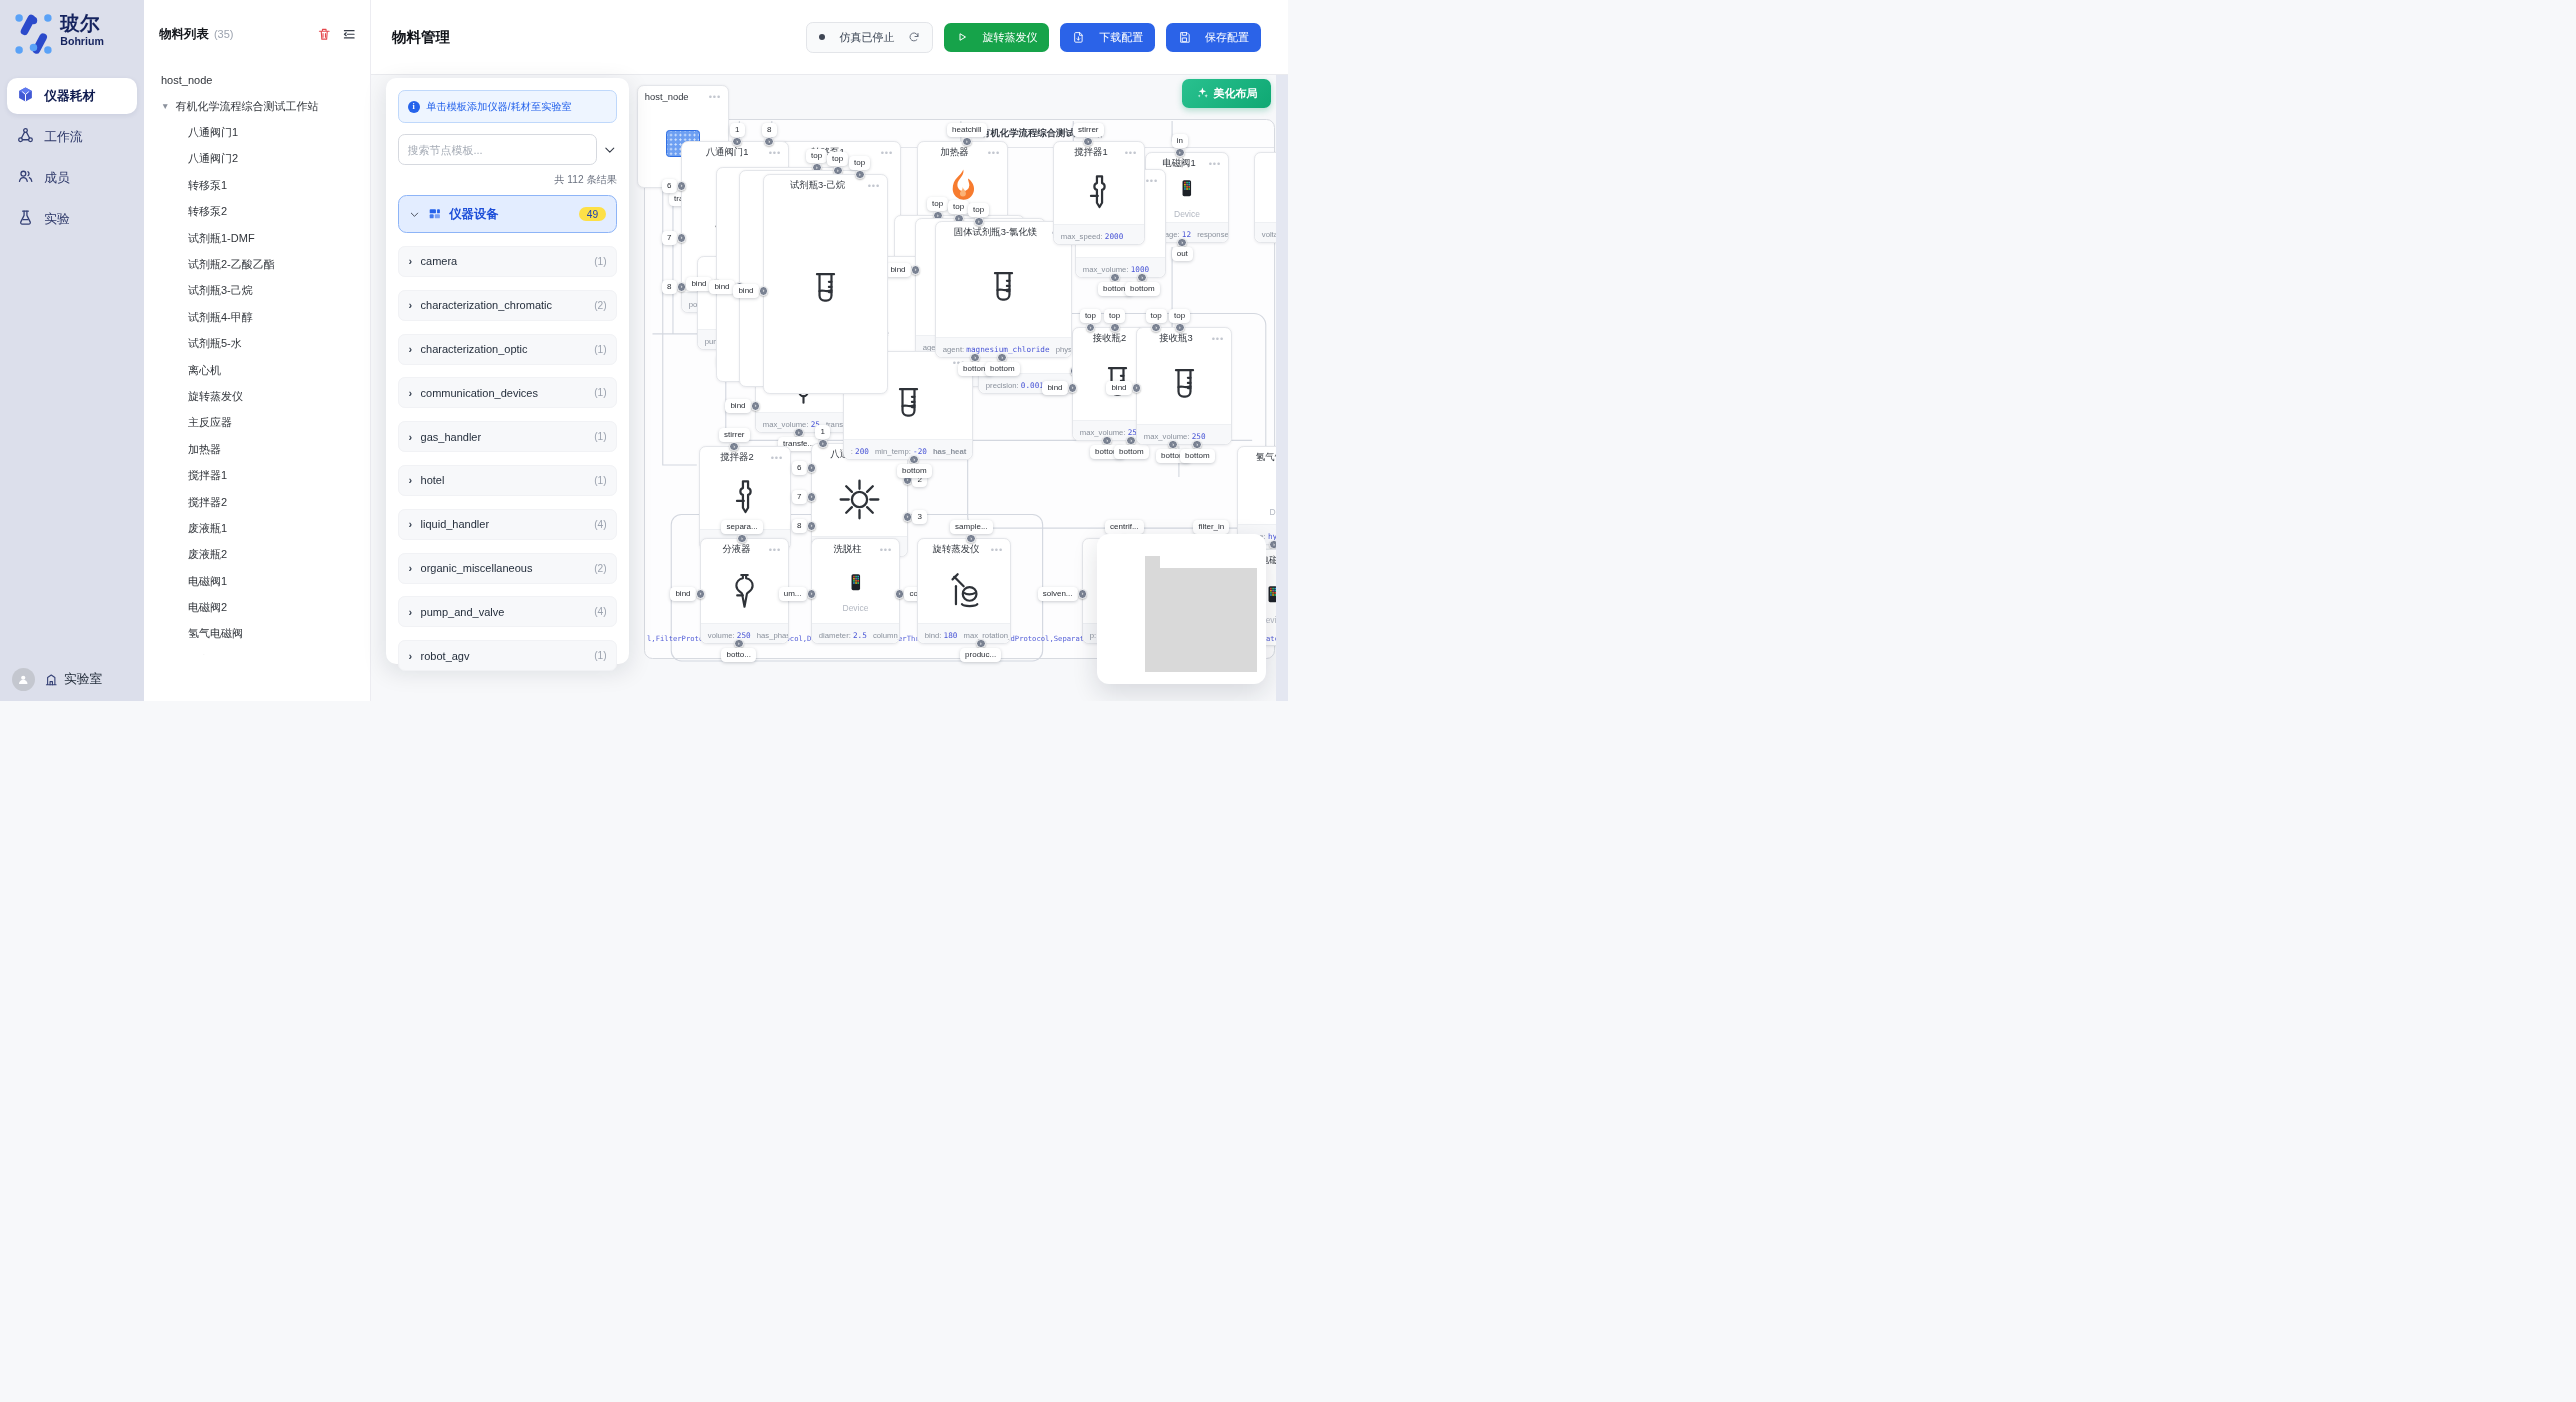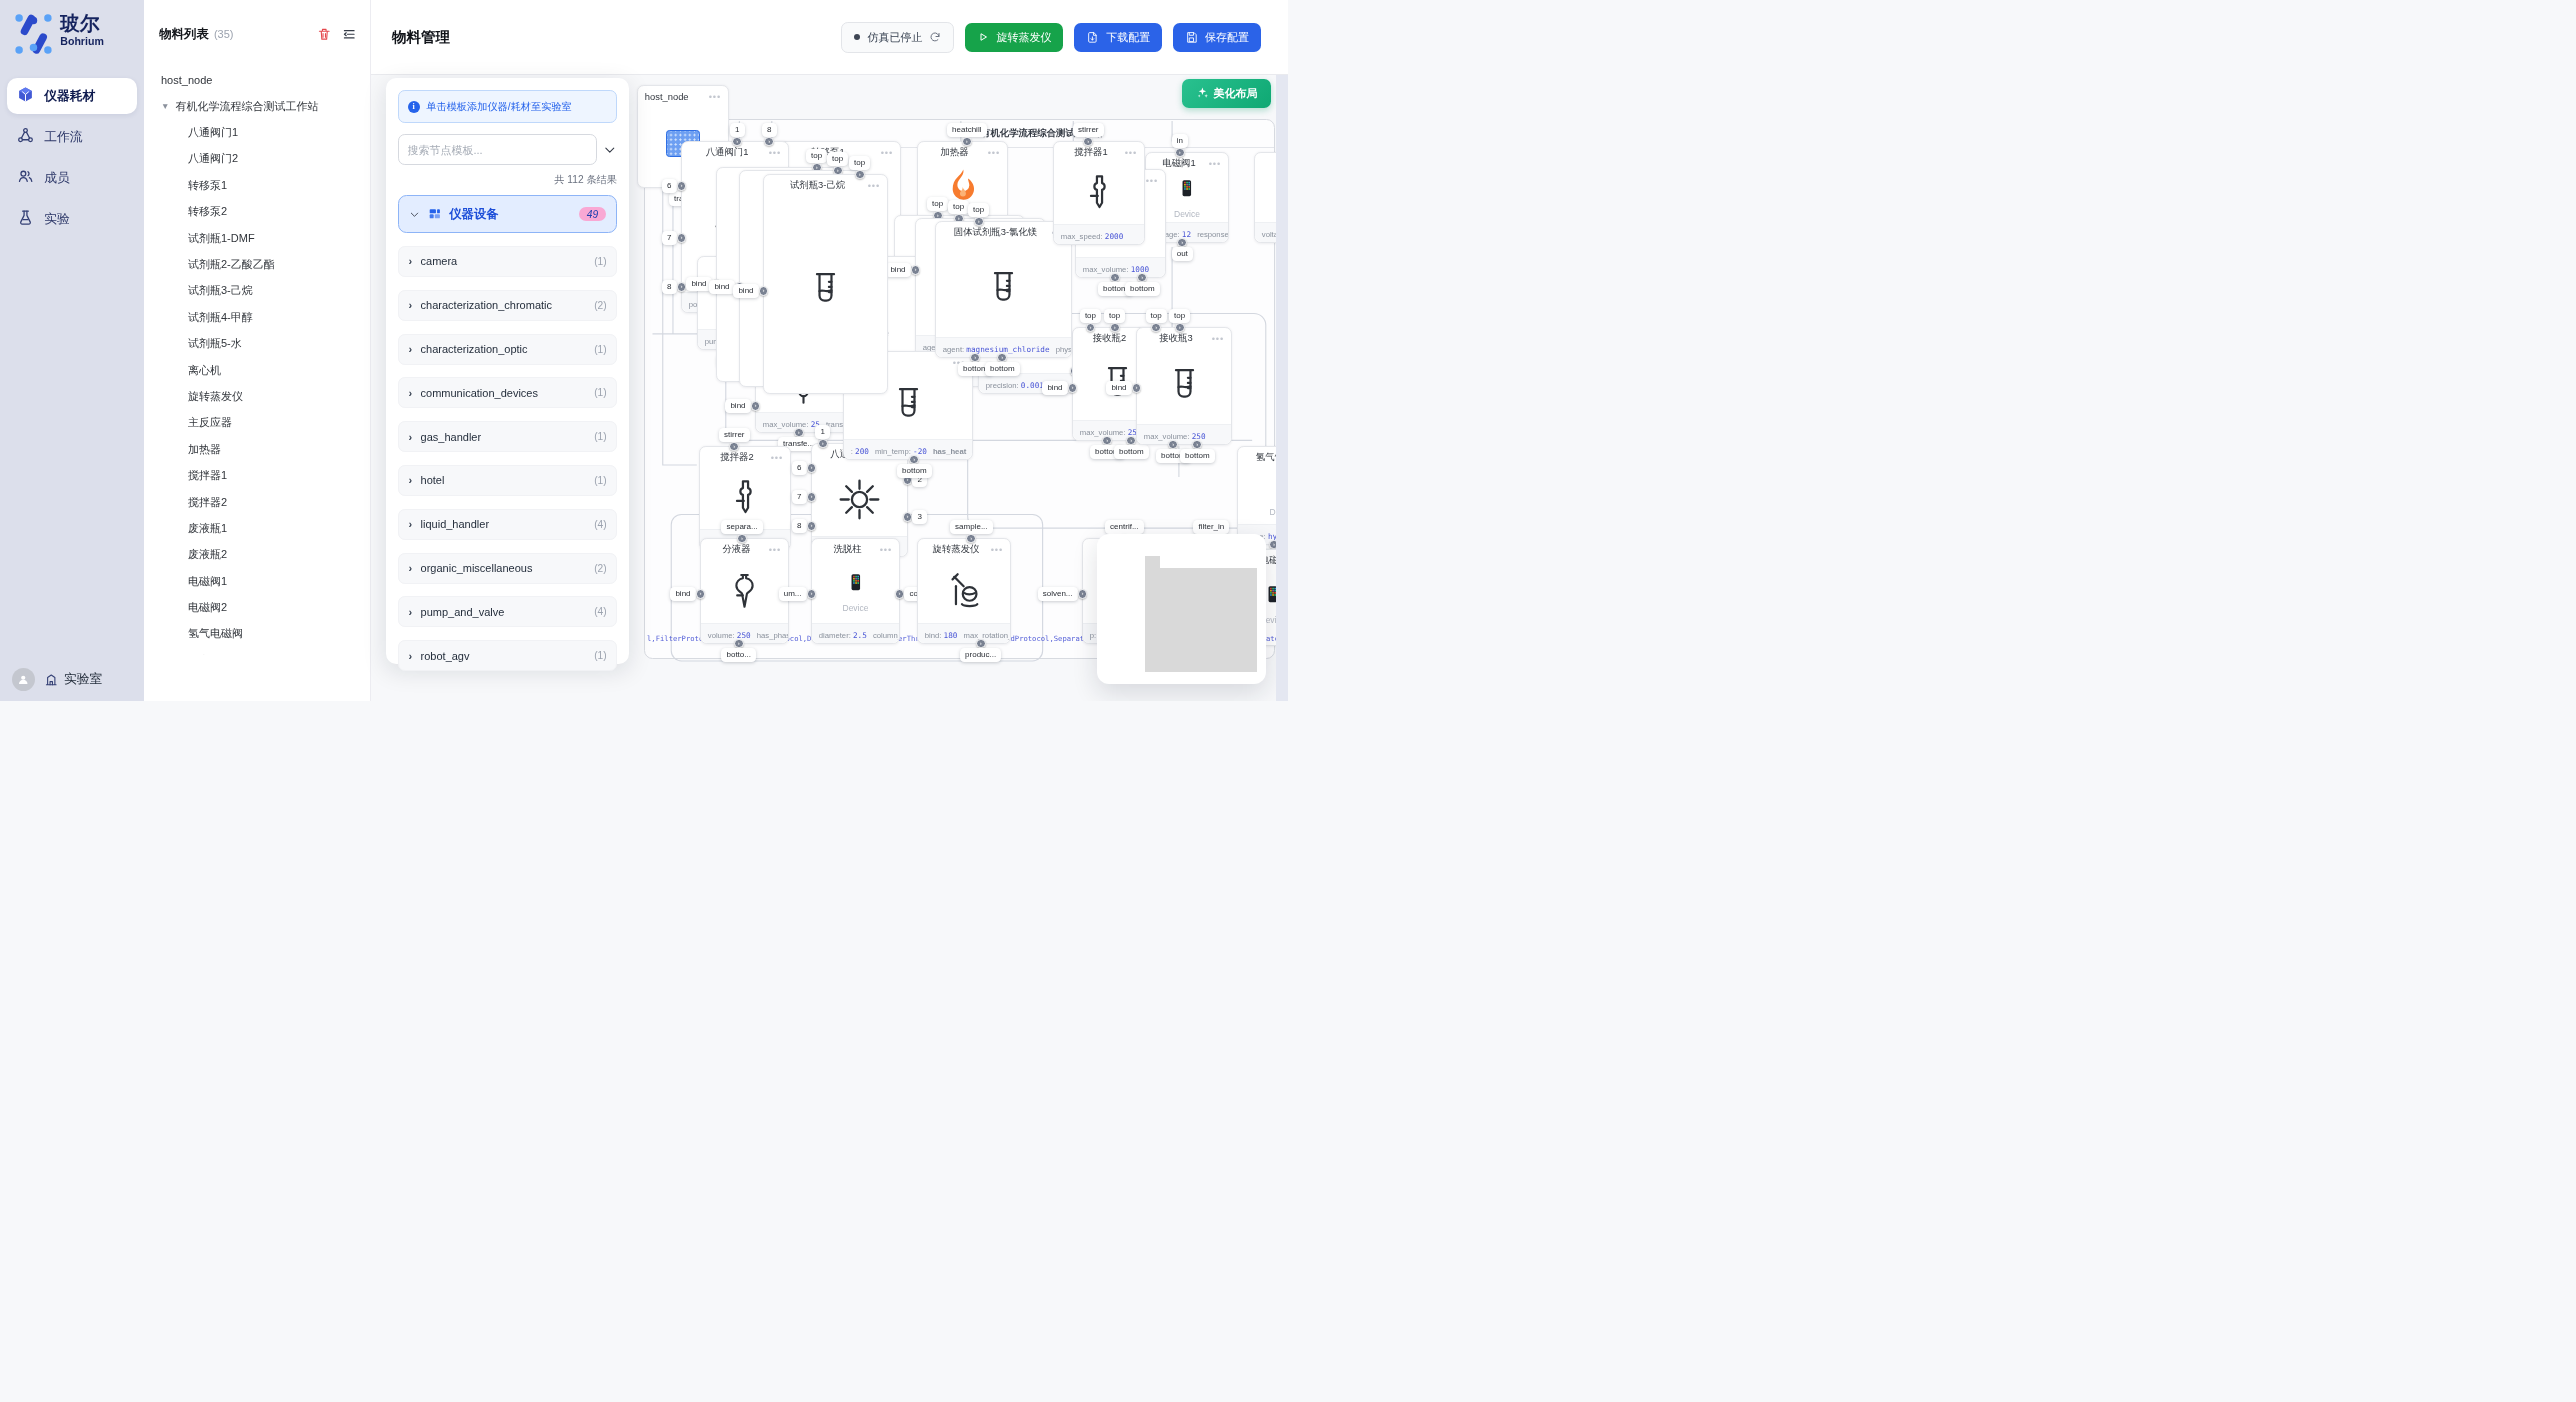--- a/index.html
+++ b/index.html
@@ -52,21 +52,21 @@
   
   .beautify{position:absolute;left:1182px;top:79px;width:89px;height:29px;border-radius:6.8px;z-index:46;
             background:linear-gradient(135deg,#29c18f,#0fa873);color:#fff;font-size:11px;font-weight:bold;
             display:flex;align-items:center;justify-content:center;gap:5.1px;box-shadow:0 2.6px 6.8px rgba(16,160,110,.3);cursor:pointer;}
   .vscroll{position:absolute;left:1276px;top:74px;width:12px;bottom:0;background:#e4e7f1;z-index:47;}
   
   .main-header{position:absolute;left:370px;top:0;right:0;height:74px;background:#fff;
                border-bottom:0.9px solid #e9eaee;z-index:50;display:flex;align-items:center;}
   .page-title{font-size:14.5px;font-weight:bold;color:#101319;margin-left:22px;}
   .hbtns{margin-left:auto;margin-right:27px;display:flex;gap:11px;align-items:center;}
-  .btn{height:29px;border-radius:6.8px;display:flex;align-items:center;gap:7px;padding:0 12px;
+  .btn{height:29px;border-radius:6.8px;display:flex;align-items:center;gap:14px;padding:0 12px;
        font-size:11px;cursor:pointer;white-space:nowrap;}
   .btn.ghostb{background:#f9fafb;border:0.9px solid #e3e5e9;color:#374151;}
   .btn.green{background:#16a34a;color:#fff;}
   .btn.blue{background:#2b63e8;color:#fff;}
   .simdot{width:6px;height:6px;border-radius:50%;background:#3f4654;}
   .gi,.wi{display:block;}
   
   .sidebar{position:absolute;left:0;top:0;width:144px;height:701px;background:#dcdfeb;z-index:56;}
   .logo-row{display:flex;align-items:flex-start;gap:7.7px;padding:12px 0 0 13.6px;}
   .logo-txt{display:flex;flex-direction:column;}
@@ -101,21 +101,21 @@
   .tip-i{width:12px;height:12px;border-radius:50%;background:#2563eb;color:#fff;font-size:8px;font-weight:bold;
          display:flex;align-items:center;justify-content:center;font-family:"Liberation Serif",serif;}
   .search-row{display:flex;align-items:center;gap:6.8px;margin-top:11px;}
   .search-row input{flex:1;height:31px;border:0.9px solid #d6d9df;border-radius:6.8px;padding:0 8.5px;font-size:11px;
        color:#374151;outline:none;box-sizing:border-box;background:#fff;}
   .search-row input::placeholder{color:#a6acb6;}
   .results{font-size:10.2px;color:#6b7280;text-align:right;margin-top:7.7px;}
   .grp{margin-top:8.5px;height:36px;background:#e3edff;border:1.3px solid #8db4f7;border-radius:8.5px;
        display:flex;align-items:center;gap:7.7px;padding:0 10.2px;cursor:pointer;}
   .grp-label{font-size:12.4px;font-weight:bold;color:#1d4ed8;flex:1;}
-  .badge{background:#f9a8d4;color:#1e40af;font-size:10.2px;border-radius:8.5px;padding:1.7px 7.7px;font-style:italic;}
+  .badge{background:#fde047;color:#1e40af;font-size:10.2px;border-radius:8.5px;padding:1.7px 7.7px;}
   .cat{height:29px;background:#f7f8fa;border:0.9px solid #f1f2f5;border-radius:6.8px;display:flex;align-items:center;
        gap:8.5px;padding:0 9.4px;margin-top:12.8px;cursor:pointer;}
   .cat .arr{color:#374151;font-size:11px;font-weight:bold;}
   .cat-name{flex:1;font-size:11px;color:#1f2937;white-space:nowrap;overflow:hidden;}
   .cat-cnt{font-size:10.2px;color:#9ca3af;}
 </style>
 </head>
 <body>
 
 <div class="canvas-bg"></div>

